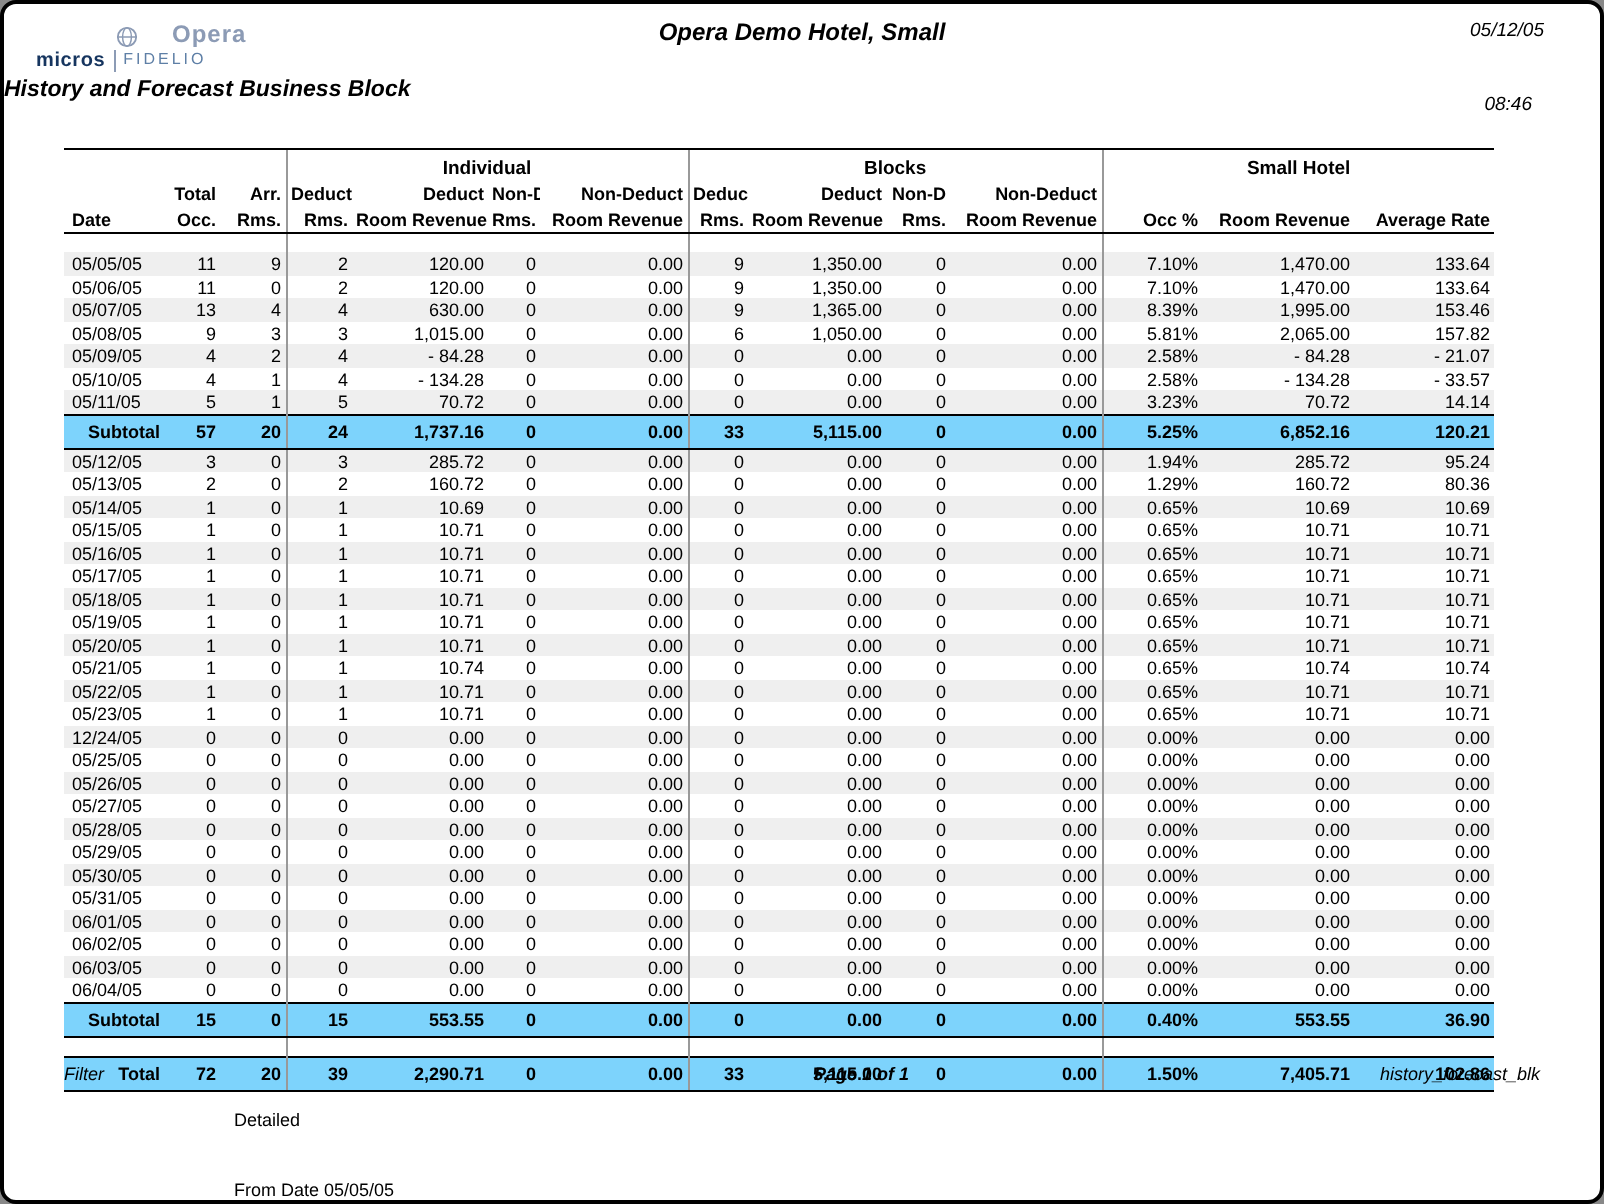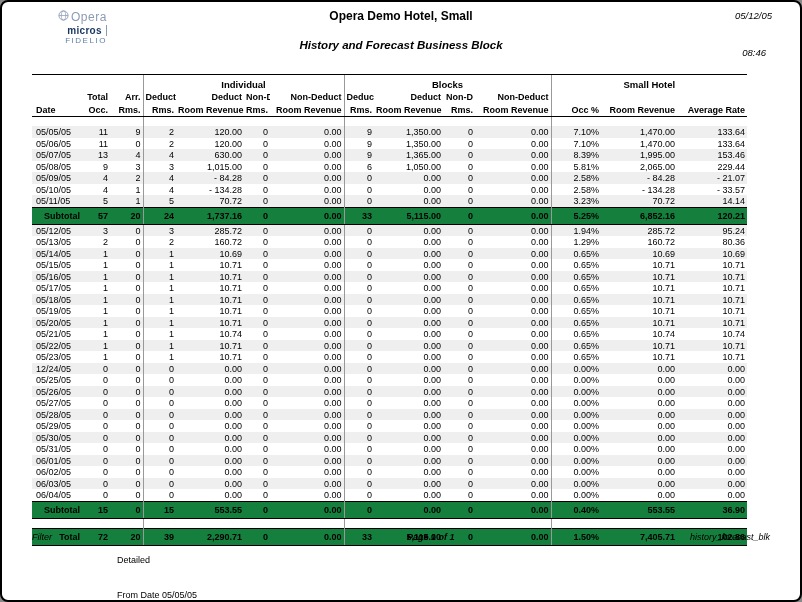--- a/index.html
+++ b/index.html
@@ -3,46 +3,46 @@
 <meta charset="utf-8">
 <style>
   html,body { margin:0; padding:0; background:#888; }
   .page {
     position:relative; width:802px; height:602px; box-sizing:border-box;
     background:#fff; border:2px solid #000; border-radius:8px; overflow:hidden;
     font-family:"Liberation Sans", sans-serif; color:#000;
   }
   
   .logo { position:absolute; left:16px; top:8px; }
-  .logo-opera { display:flex; align-items:flex-start; gap:2px; padding-left:40px; }
+  .logo-opera { display:flex; align-items:flex-end; gap:17px; padding-left:40px;font-weight:bold; }
   .logo-opera .globe { width:11px; height:11px; }
   .logo-opera .brand { font-size:12px; color:#8c9bb5; letter-spacing:0.5px; }
-  .logo-mf { display:flex; align-items:flex-end; margin-top:1px;flex-direction:column; }
+  .logo-mf { display:flex; align-items:flex-start; margin-top:1px; }
   .logo-mf .micros { font-size:10px; font-weight:bold; color:#16355f; letter-spacing:0.3px; padding-right:4px; border-right:1px solid #8c9bb5; }
   .logo-mf .fidelio { font-size:8px; color:#5e7fa6; letter-spacing:1.5px; padding-left:4px; }
-  .page-title { position:absolute; left:0; right:0; top:7px; text-align:center; font-size:12px; font-weight:bold; }
-  .report-title { position:absolute; left:0; right:0; top:37px; text-align:center; font-size:11.5px; font-weight:bold; font-style:italic; }
+  .page-title { position:absolute; left:0; right:0; top:7px; text-align:center; font-size:12px; font-weight:bold; font-style:italic; }
+  .report-title { position:absolute; left:0; right:0; top:37px; text-align:left; font-size:11.5px; font-weight:bold; font-style:italic; }
   .print-date { position:absolute; right:28px; top:8px; font-size:9.5px; font-style:italic; }
   .print-time { position:absolute; right:34px; top:45px; font-size:9.5px; font-style:italic;text-align:right; }
   
   .table-wrap { position:absolute; left:30px; top:72px; }
   table.report { border-collapse:collapse; table-layout:fixed; width:715px; }
   table.report th, table.report td { font-size:9px; white-space:nowrap; overflow:hidden; }
   thead th { font-weight:bold; text-align:right; padding:0 2px 1px 2px; vertical-align:bottom; }
   thead tr.group-row th { border-top:1px solid #000; font-size:9.5px; text-align:center; padding-top:2px; height:13px; }
   thead tr.sub1 th { height:11px; }
   thead tr.sub2 th { border-bottom:1px solid #000; height:12px; }
   thead th.left { text-align:left; padding-left:4px;margin-left:43px; }
   .bl { border-left:1px solid #999; }
   tbody td { text-align:right; padding:1px 2px 0.5px 2px; height:9px; }
   tbody td.c0 { text-align:left; padding-left:4px; }
   tr.shade td { background:#efefef; }
   tr.row-subtotal td, tr.row-total td {
     font-weight:bold; border-top:1px solid #000; border-bottom:1px solid #000;
-    padding-top:3px; padding-bottom:3px; background:#15803d;
+    padding-top:3px; padding-bottom:3px; background:#7dd3fc;
   }
   tr.row-subtotal td.c0, tr.row-total td.c0 { text-align:right; padding-right:0; }
   tr.spacer td { padding:0; background:#fff; }
   
   .footer-filter-label { position:absolute; left:30px; top:530px; font-size:9px; font-style:italic; }
   .footer-details { position:absolute; left:115px; top:530px; font-size:9px; line-height:11.5px; white-space:pre; }
   .footer-page { position:absolute; left:405px; top:530px; font-size:9px; font-style:italic;font-weight:bold; }
   .footer-report-id { position:absolute; right:30px; top:530px; font-size:9px; font-style:italic; }
 </style>
 </head>
@@ -199,21 +199,21 @@
             <td class="c3 bl">3</td>
             <td class="c4">1,015.00</td>
             <td class="c5">0</td>
             <td class="c6">0.00</td>
             <td class="c7 bl">6</td>
             <td class="c8">1,050.00</td>
             <td class="c9">0</td>
             <td class="c10">0.00</td>
             <td class="c11 bl">5.81%</td>
             <td class="c12">2,065.00</td>
-            <td class="c13">229.44</td>
+            <td class="c13">157.82</td>
           </tr>
           <tr class="row-data shade">
             <td class="c0">05/09/05</td>
             <td class="c1">4</td>
             <td class="c2">2</td>
             <td class="c3 bl">4</td>
             <td class="c4">- 84.28</td>
             <td class="c5">0</td>
             <td class="c6">0.00</td>
             <td class="c7 bl">0</td>

